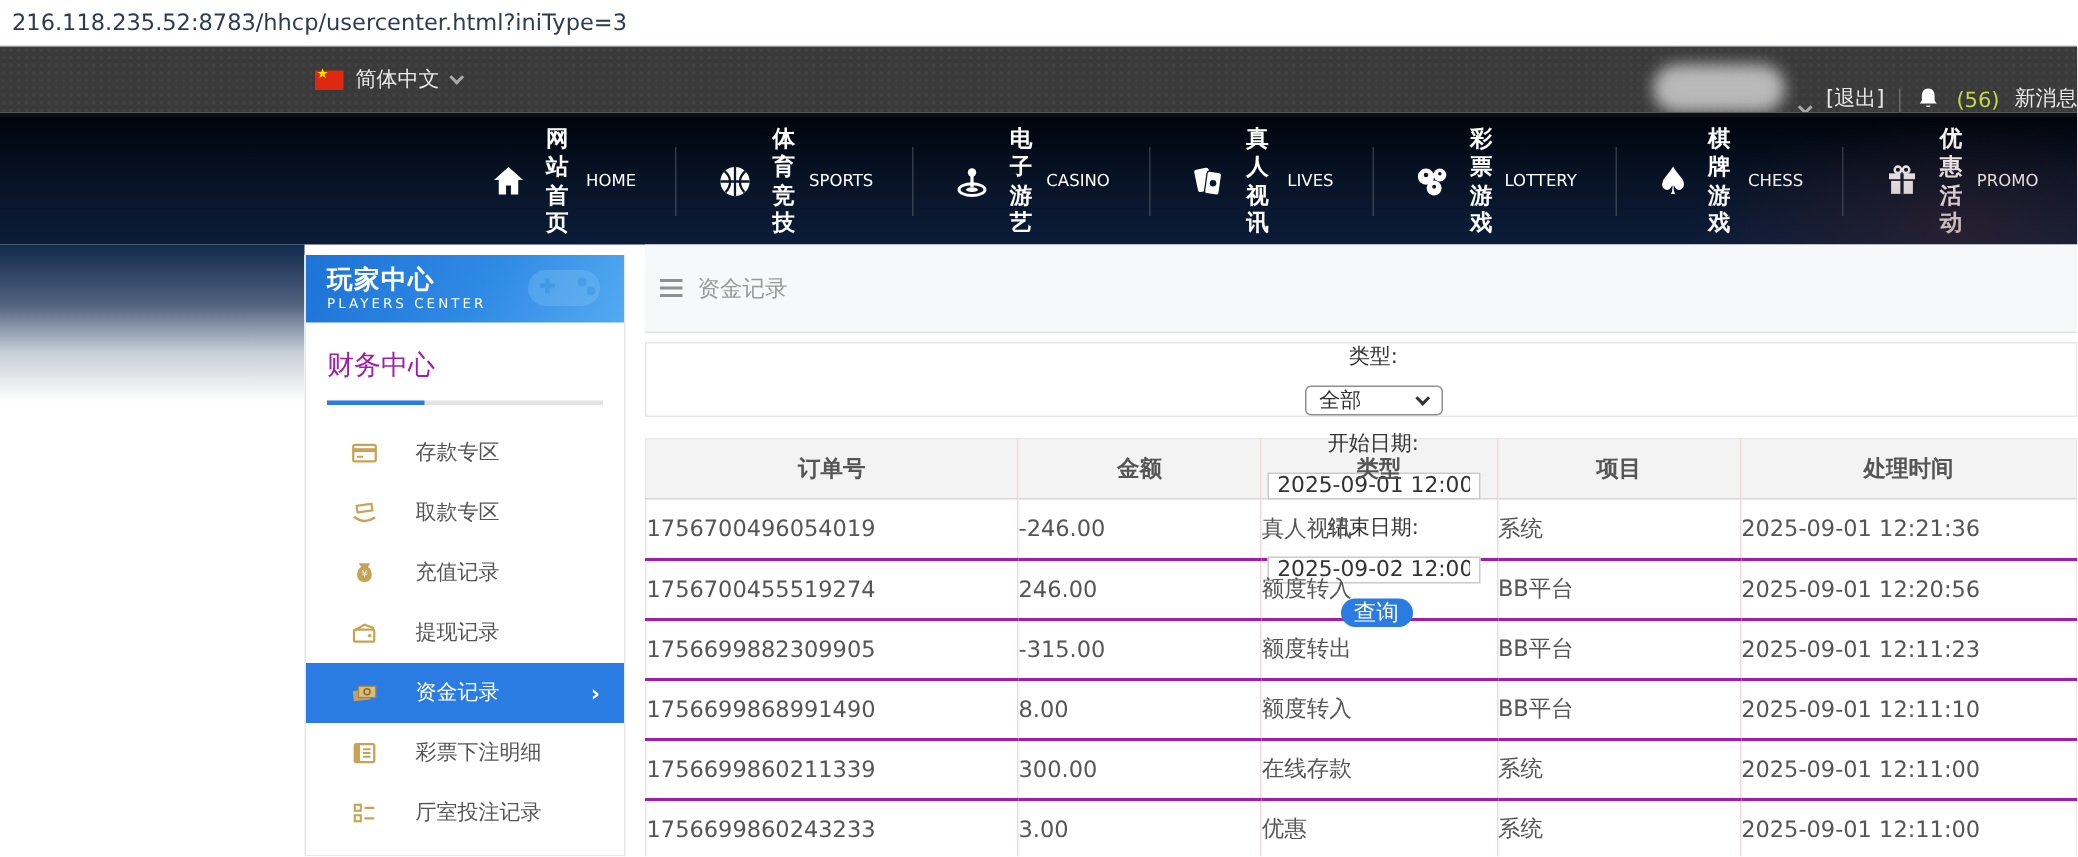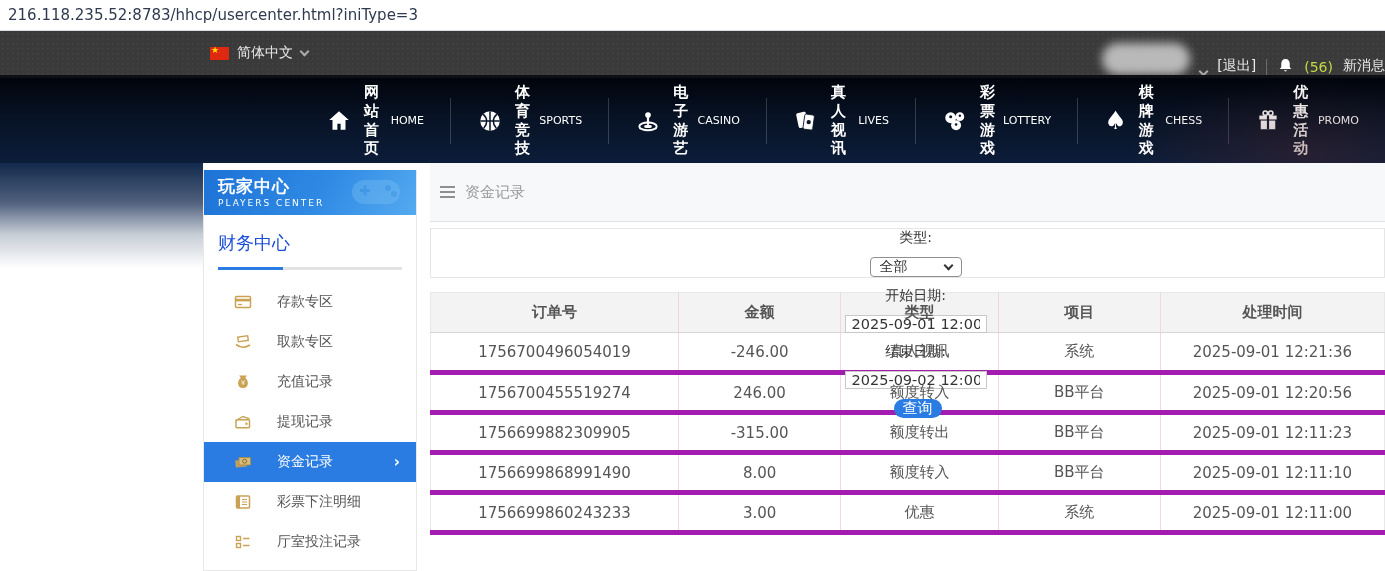--- a/index.html
+++ b/index.html
@@ -50,21 +50,21 @@
 
   
   .sidebar { position:absolute; left:203px; top:170px; width:214px; height:401px; background:#fff;
              border:1px solid #e8e8e8; border-top:none; }
   .sidebar-header { position:relative; height:45px; overflow:hidden; padding:5px 0 0 14px;
                     background:linear-gradient(120deg,#1d72d6 0%,#2f8ae4 55%,#55aaf0 100%); color:#fff; }
   .sidebar-header .t1 { font-size:17px; font-weight:bold; letter-spacing:1px; }
   .sidebar-header .t2 { font-size:9px; letter-spacing:2px; }
   .gamepad-ghost { position:absolute; right:12px; top:4px; opacity:0.35; }
   .sidebar-section { padding:16px 14px 10px 14px; }
-  .section-title { color:#1d4ed8; font-size:18px; }
+  .section-title { color:#a21caf; font-size:18px; }
   .section-underline { margin-top:12px; height:3px; background:#e3e3e3; position:relative; }
   .section-underline::before { content:""; position:absolute; left:0; top:0; width:65px; height:3px; background:#2a7ce2; }
   .menu { margin-top:2px; }
   .menu-item { height:40px; display:flex; align-items:center; padding-left:30px; gap:25px;
                font-size:14px; color:#555; cursor:pointer; position:relative; }
   .menu-item svg { display:block; flex:0 0 auto; }
   .menu-item.active { background:#2a7ce2; color:#fff; }
   .menu-item.active .arrow { position:absolute; right:16px; color:#fff; font-size:15px; font-weight:bold; }
 
   
@@ -83,21 +83,21 @@
   .date-input { width:142px; height:32px; border:1px solid #c9c9c9; font-size:14.5px; color:#333;
                 padding:0 6px; font-family:inherit; background:#fff; }
   .search-btn { width:48px; height:32px; background:#2a7ce2; color:#fff; border:none; border-radius:12px;
                 font-size:15px; cursor:pointer; margin-left:4px; font-family:inherit; }
 
   .records { margin-top:14px; width:955px; border-collapse:collapse; table-layout:fixed;
              border:1px solid #e8e8e8; font-size:15px; color:#555; }
   .records th { background:#f3f3f4; height:40px; font-weight:bold; border-bottom:1px solid #d7d7d7;
                 border-right:1px solid #f2d9d9; }
   .records th:last-child, .records td:last-child { border-right:none; }
-  .records td { height:40px; text-align:center; background:#fff; border-bottom:5px solid #a21caf;
+  .records td { height:40px; background:#fff; border-bottom:2px solid #a21caf;
                 border-right:1px solid #f2d9d9; }
 </style>
 </head>
 <body>
 
 <div class="screen">
 
   <div class="urlbar">
     <span>216.118.235.52:8783/hhcp/usercenter.html?iniType=3</span>
   </div>
@@ -398,20 +398,27 @@
           <td>2025-09-01 12:11:23</td>
         </tr>
         <tr>
           <td>1756699868991490</td>
           <td>8.00</td>
           <td>额度转入</td>
           <td>BB平台</td>
           <td>2025-09-01 12:11:10</td>
         </tr>
         <tr>
+          <td>1756699860211339</td>
+          <td>300.00</td>
+          <td>在线存款</td>
+          <td>系统</td>
+          <td>2025-09-01 12:11:00</td>
+        </tr>
+        <tr>
           <td>1756699860243233</td>
           <td>3.00</td>
           <td>优惠</td>
           <td>系统</td>
           <td>2025-09-01 12:11:00</td>
         </tr>
       </tbody>
     </table>
 
   </div>

